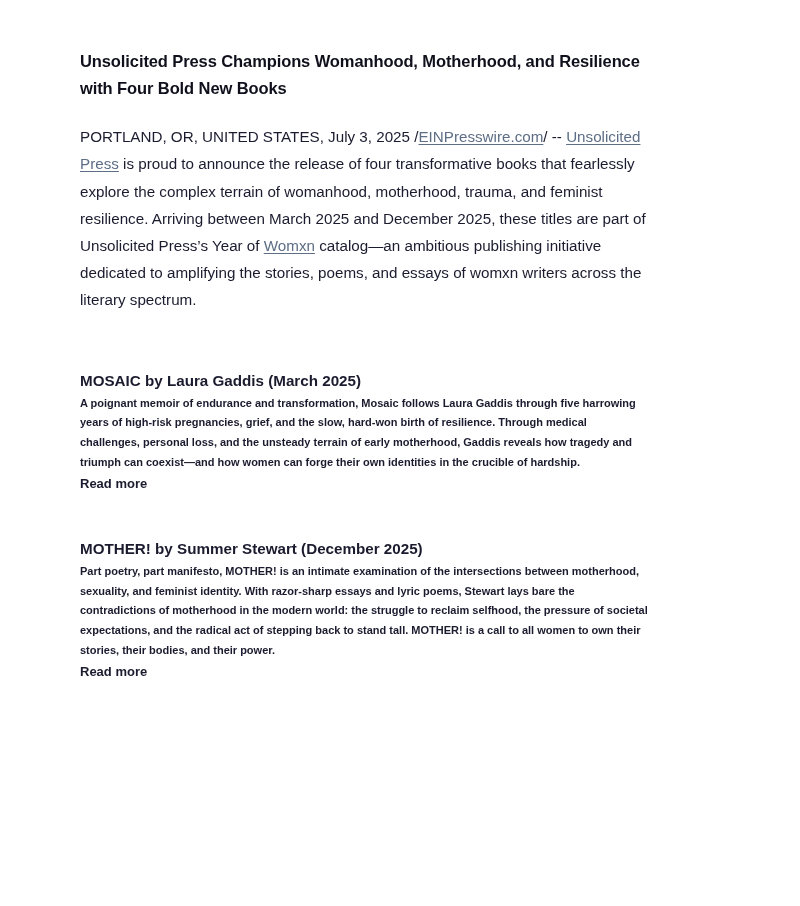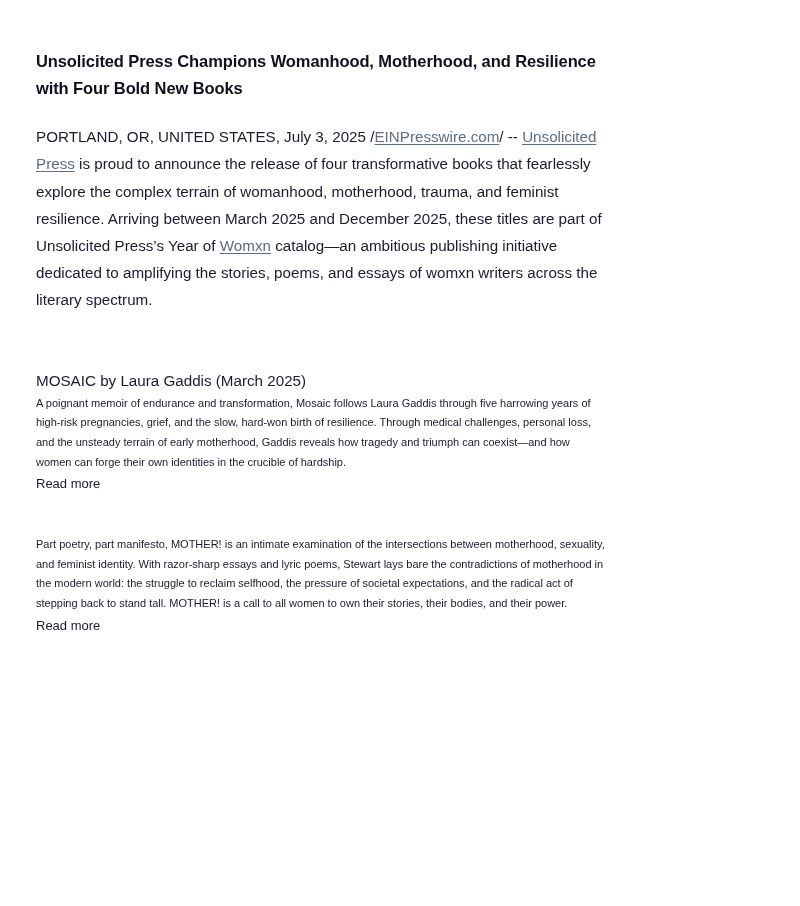--- a/index.html
+++ b/index.html
@@ -12,20 +12,21 @@
     height: 906px;
     overflow: hidden;
     font-family: "Liberation Sans", sans-serif;
     color: #1b1b2f;
     -webkit-font-smoothing: antialiased;
   }
   .article {
     padding: 48px 36px 0 36px;
     box-sizing: border-box;
     width: 641px;
+    margin-left: 44px;
   }
   .headline {
     font-size: 16.5px;
     font-weight: bold;
     line-height: 1.62;
     color: #10101c;
     letter-spacing: -0.1px;
     margin: 0 0 22px 0;
     max-width: 712px;
   }
@@ -44,20 +45,21 @@
     color: #1b1b2f;
     margin: 0 0 22px 0;
     max-width: 730px;
   }
   .gap {
     height: 16px;
   }
   .book-block {
     margin: 0 0 22px 0;
     max-width: 740px;
+    font-weight: bold;
   }
   .book-title {
     font-size: 15.2px;
     line-height: 1.78;
     color: #1b1b2f;
   }
   .book-desc {
     font-size: 11px;
     line-height: 1.78;
     color: #1b1b2f;
@@ -95,17 +97,18 @@
 
   <div class="book-block">
     <div class="book-title">MOSAIC by Laura Gaddis (March 2025)</div>
     <div class="book-desc">A poignant memoir of endurance and transformation, Mosaic follows Laura Gaddis through five harrowing years of high-risk pregnancies, grief, and the slow, hard-won birth of resilience. Through medical challenges, personal loss, and the unsteady terrain of early motherhood, Gaddis reveals how tragedy and triumph can coexist—and how women can forge their own identities in the crucible of hardship.</div>
     <a class="read-more" href="#">Read more</a>
   </div>
 
   <div class="spacer-lg"></div>
 
   <div class="book-block">
+    <div class="book-title">MOTHER! by Summer Stewart (December 2025)</div>
     <div class="book-desc">Part poetry, part manifesto, MOTHER! is an intimate examination of the intersections between motherhood, sexuality, and feminist identity. With razor-sharp essays and lyric poems, Stewart lays bare the contradictions of motherhood in the modern world: the struggle to reclaim selfhood, the pressure of societal expectations, and the radical act of stepping back to stand tall. MOTHER! is a call to all women to own their stories, their bodies, and their power.</div>
     <a class="read-more" href="#">Read more</a>
   </div>
 
 </div>
 
 </body></html>

